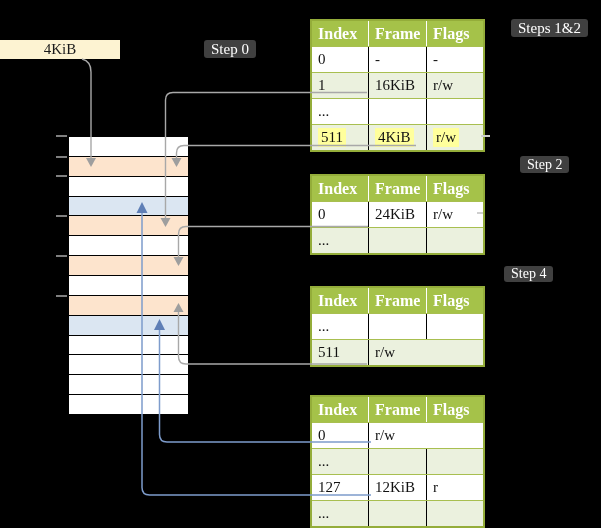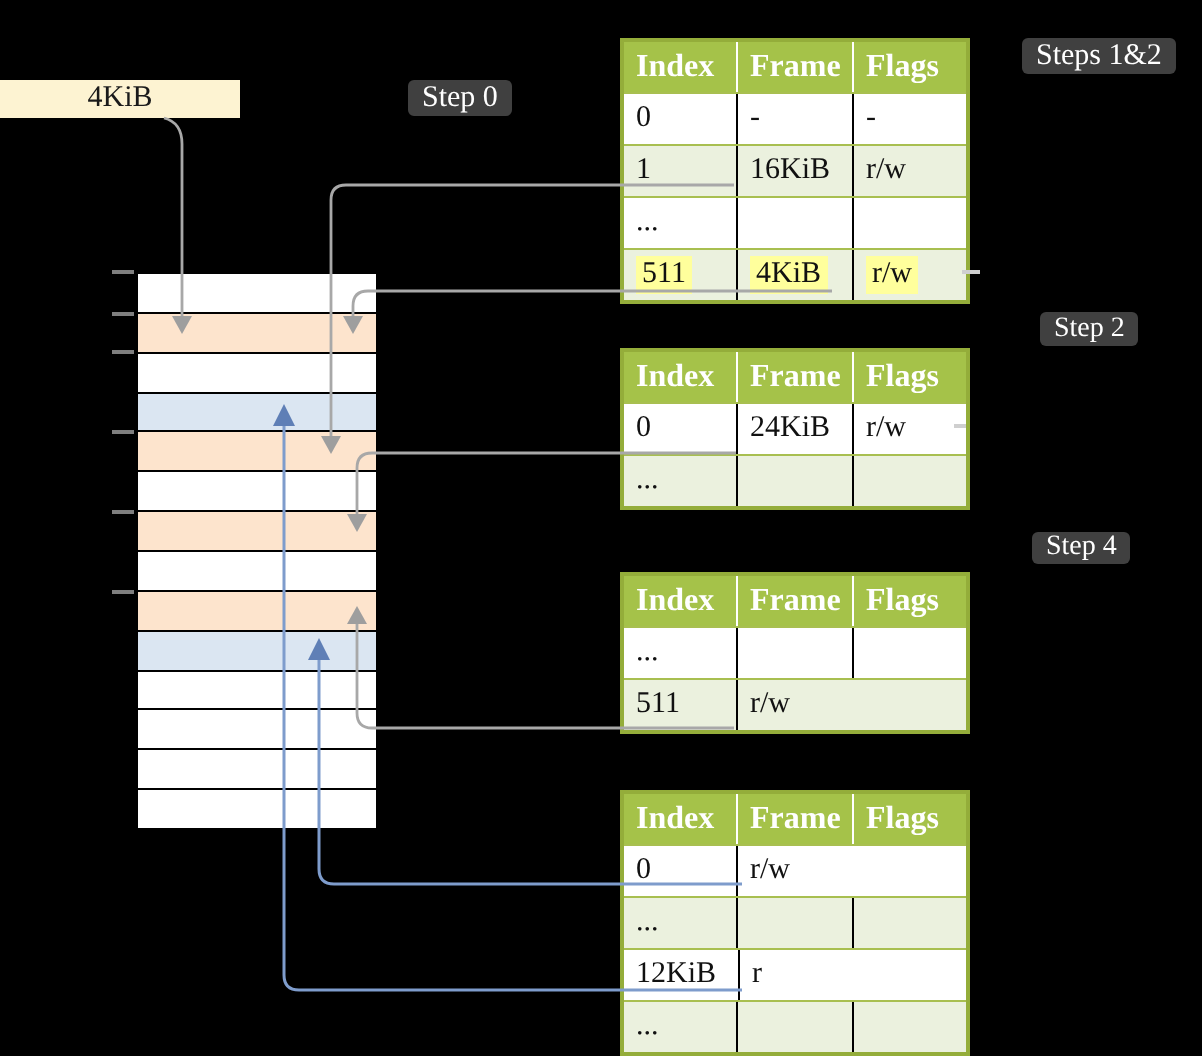--- a/index.html
+++ b/index.html
@@ -13,21 +13,21 @@
     background:#fdf3d2;color:#1a1a1a;font-size:15px;line-height:19px;text-align:center;
   }
   
   .badge{
     position:absolute;background:#404040;color:#fff;font-size:15px;height:18px;
     line-height:18px;padding:0 7px;border-radius:3px;white-space:nowrap;
   }
   .badge.b-step0{left:204px;top:40px;}
   .badge.b-steps12{left:511px;top:19px;}
   .badge.b-step3{left:520px;top:156px;height:17px;line-height:17px;font-size:14px;}
-  .badge.b-step4{left:516px;top:266px;height:16px;line-height:16px;font-size:14px;}
+  .badge.b-step4{left:504px;top:266px;height:16px;line-height:16px;font-size:14px;}
   
   .memstrip{
     position:absolute;left:68px;top:136px;width:121px;height:279px;
     border:1.5px solid #000;background:#fff;box-sizing:border-box;
     display:flex;flex-direction:column;
   }
   .mrow{flex:1;border-top:1px solid #000;}
   .mrow:first-child{border-top:none;}
   .mrow[data-kind="plain"]{background:#ffffff;}
   .mrow[data-kind="frame"]{background:#fde4cd;}
@@ -164,20 +164,21 @@
     <div class="trow" data-shade="white">
       <div class="td c0"><span class="ct">0</span></div>
       <div class="td c2"><span class="ct">r/w</span></div>
     </div>
     <div class="trow" data-shade="green">
       <div class="td c0"><span class="ct">...</span></div>
       <div class="td c1"><span class="ct"></span></div>
       <div class="td c2"><span class="ct"></span></div>
     </div>
     <div class="trow" data-shade="white">
+      <div class="td c0"><span class="ct">127</span></div>
       <div class="td c1"><span class="ct">12KiB</span></div>
       <div class="td c2"><span class="ct">r</span></div>
     </div>
     <div class="trow" data-shade="green">
       <div class="td c0"><span class="ct">...</span></div>
       <div class="td c1"><span class="ct"></span></div>
       <div class="td c2"><span class="ct"></span></div>
     </div>
   </div>
 

